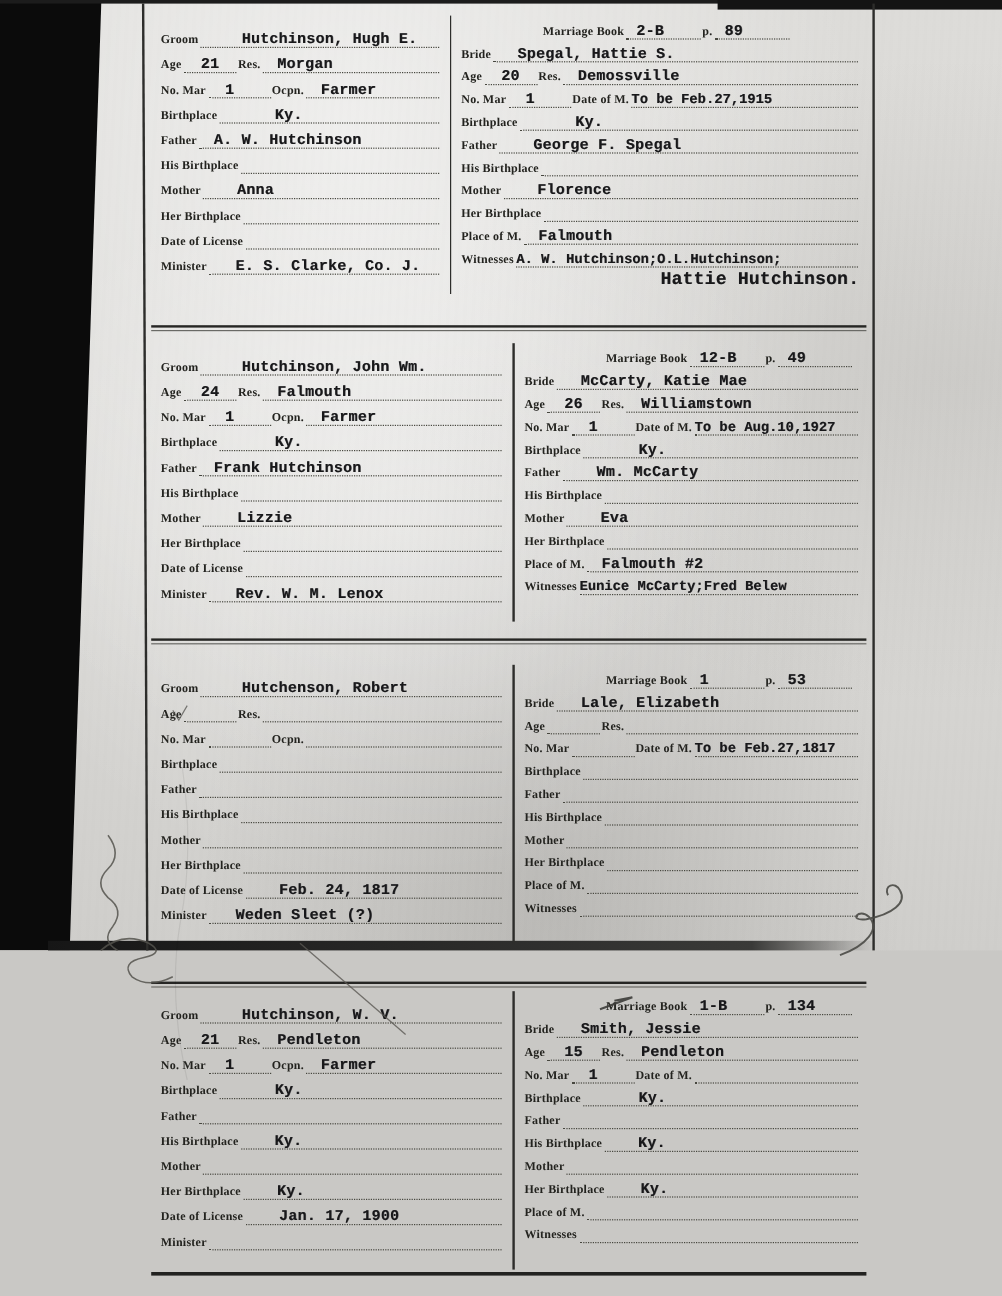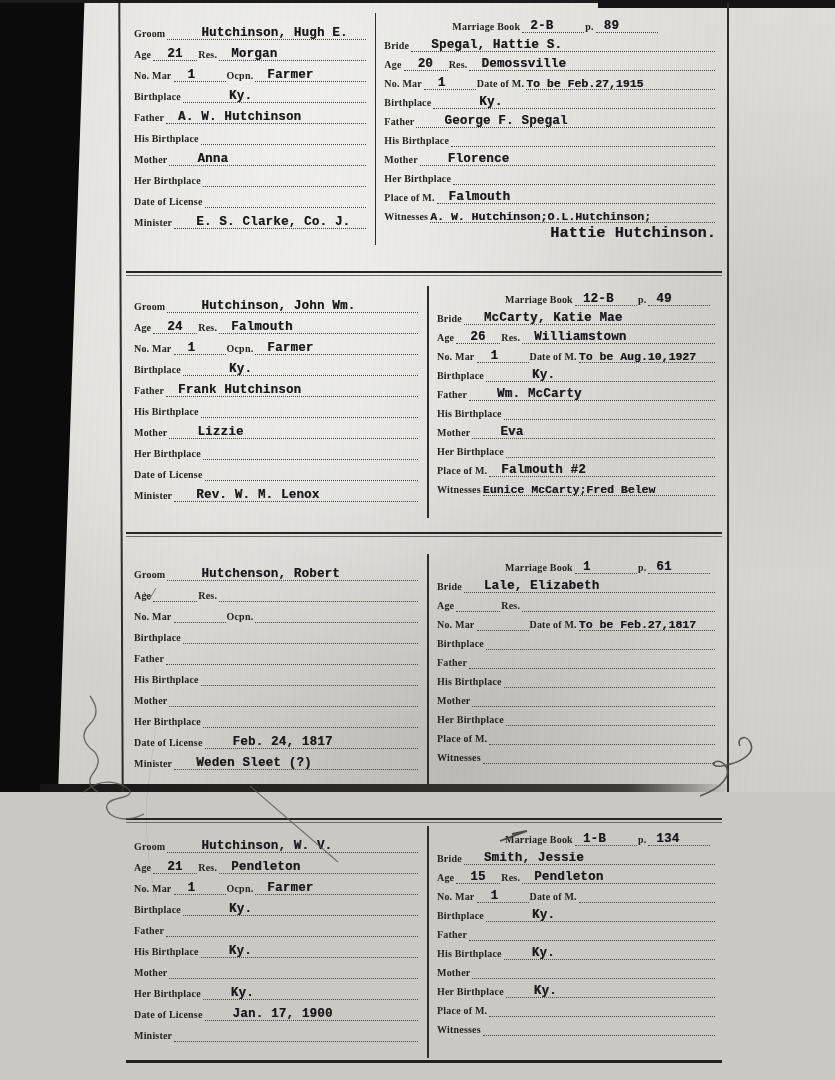--- a/index.html
+++ b/index.html
@@ -466,21 +466,21 @@
     </div>
     <div class="col-divider"></div>
     <div class="col-bride">
       <div class="brow">
         <span class="lbl book-lbl">Marriage Book</span>
         <span class="fill fb">
               <span class="val">1</span>
             </span>
         <span class="lbl">p.</span>
         <span class="fill fb">
-              <span class="val">61</span>
+              <span class="val">53</span>
             </span>
       </div>
       <div class="brow">
         <span class="lbl">Bride</span>
         <span class="fill">
               <span class="val ind2" style="left:20px">Lale, Elizabeth</span>
             </span>
       </div>
       <div class="brow">
         <span class="lbl">Age</span>

